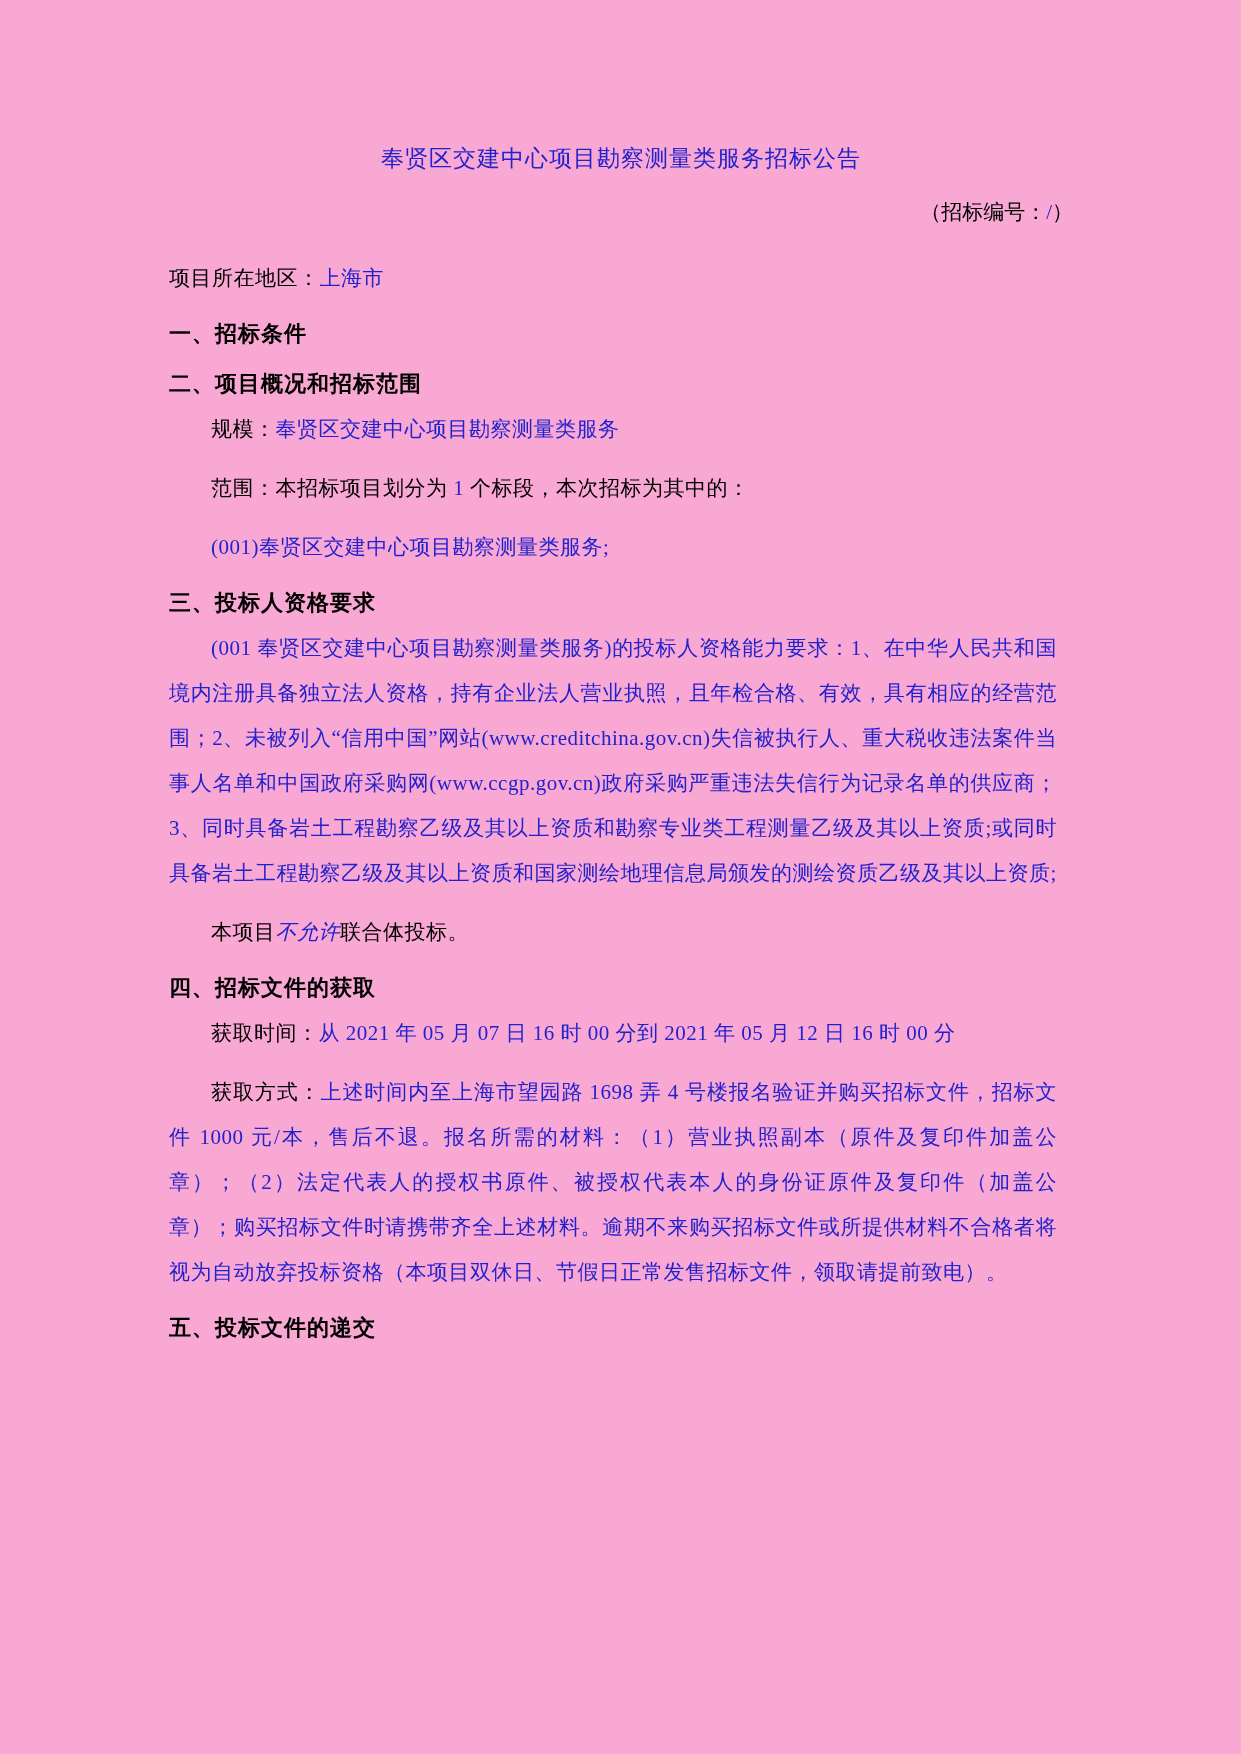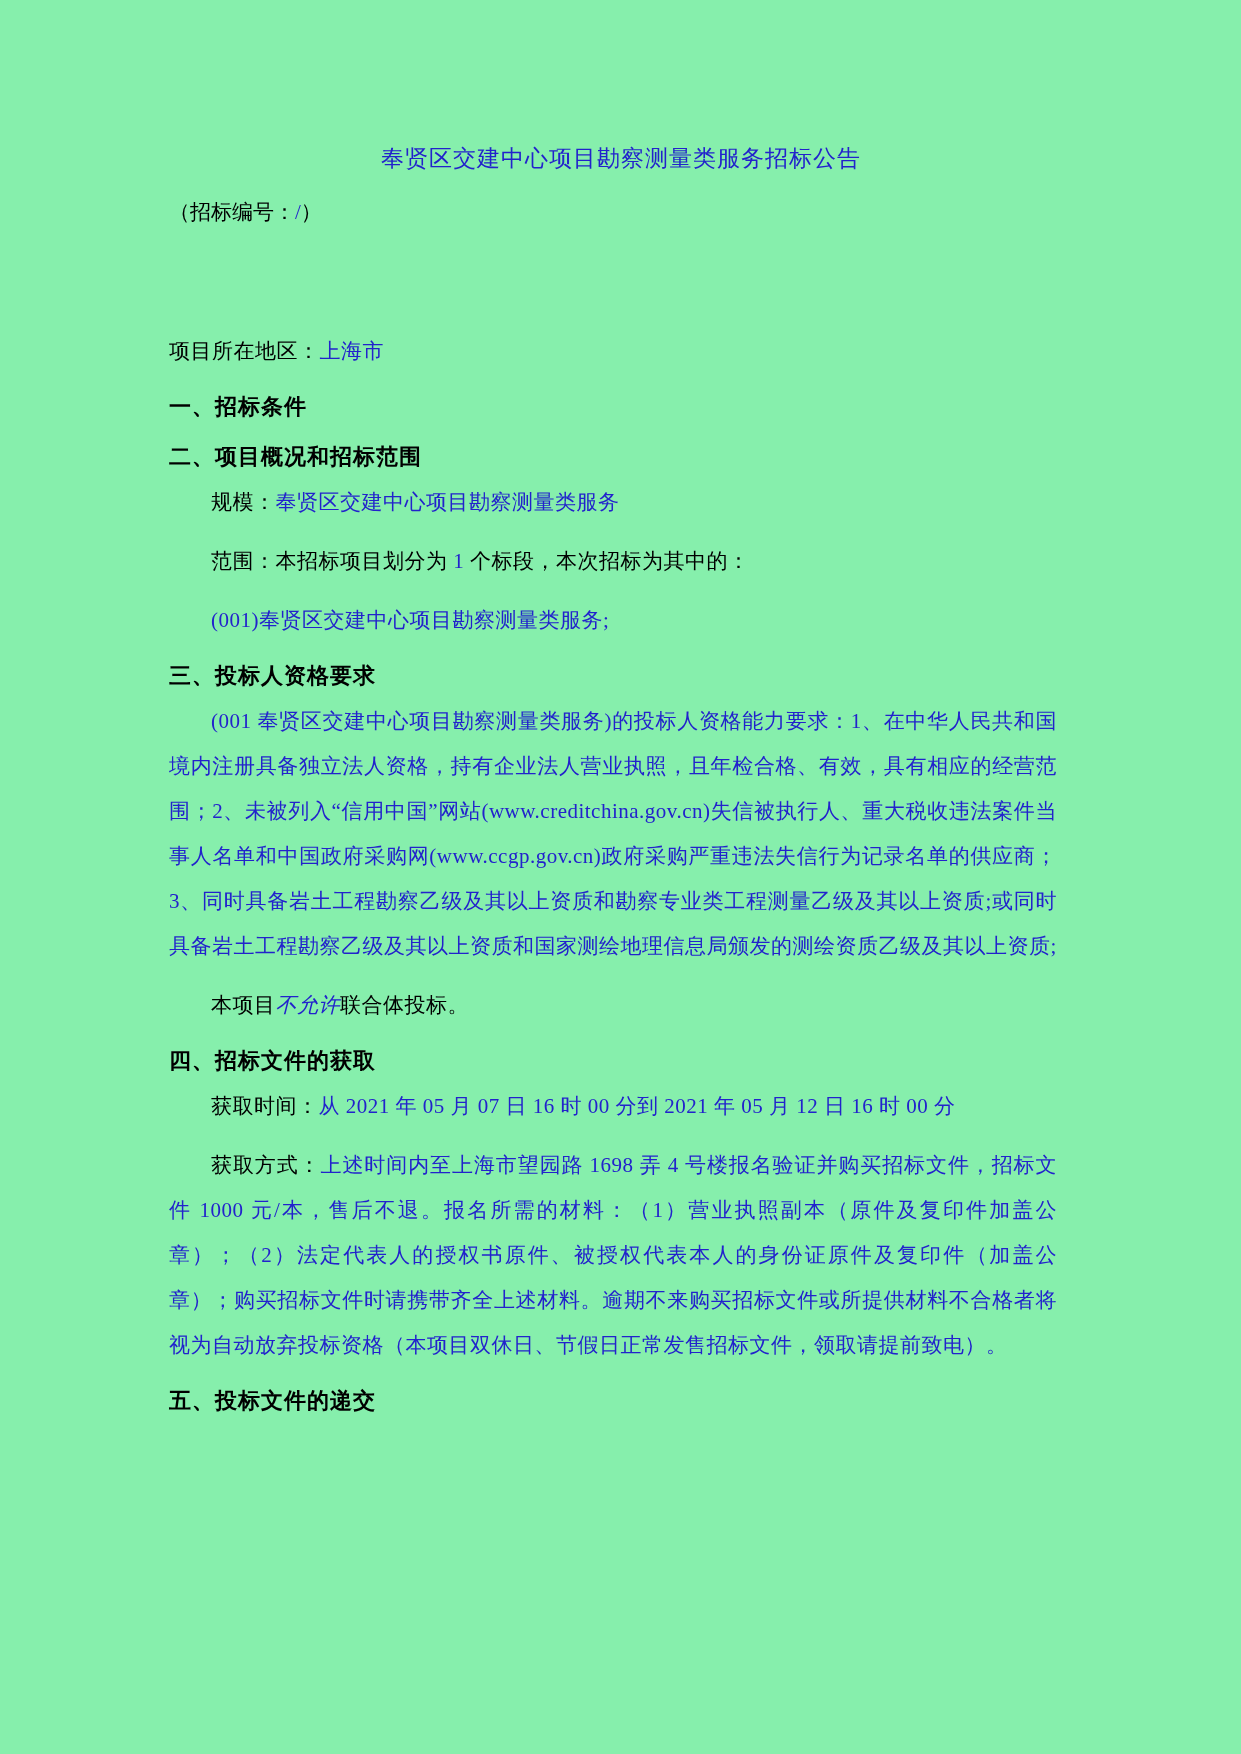--- a/index.html
+++ b/index.html
@@ -1,20 +1,20 @@
 <!DOCTYPE html>
 <html><head>
 <meta charset="utf-8">
 <style>
   html,body{margin:0;padding:0;background:#e8e8e8;}
   .page{
     position:relative;
     width:1241px;height:1754px;
     margin:0 auto;
-    background:#86efac;
+    background:#f9a8d4;
     font-family:"Liberation Serif","DejaVu Serif",serif;
     color:#000;
     overflow:hidden;
   }
   .doc{
     position:absolute;
     left:169px;top:143px;
     width:904px;
   }
   .doc-title{
@@ -22,22 +22,22 @@
     font-weight:normal;
     line-height:32px;
     text-align:center;
     margin:0 0 22px 0;
     color:#2222cc;
     letter-spacing:1px;
   }
   .doc-subtitle{
     font-size:21px;
     line-height:30px;
-    text-align:left;
-    margin:0 0 102px 0;
+    text-align:right;
+    margin:0 0 29px 0;
   }
   .sec-heading{
     font-size:22px;
     font-weight:bold;
     line-height:34px;
     margin:16px 0 6px 0;
     font-family:Liberation Sans, sans-serif;
     letter-spacing:1px;
   }
   .para{

